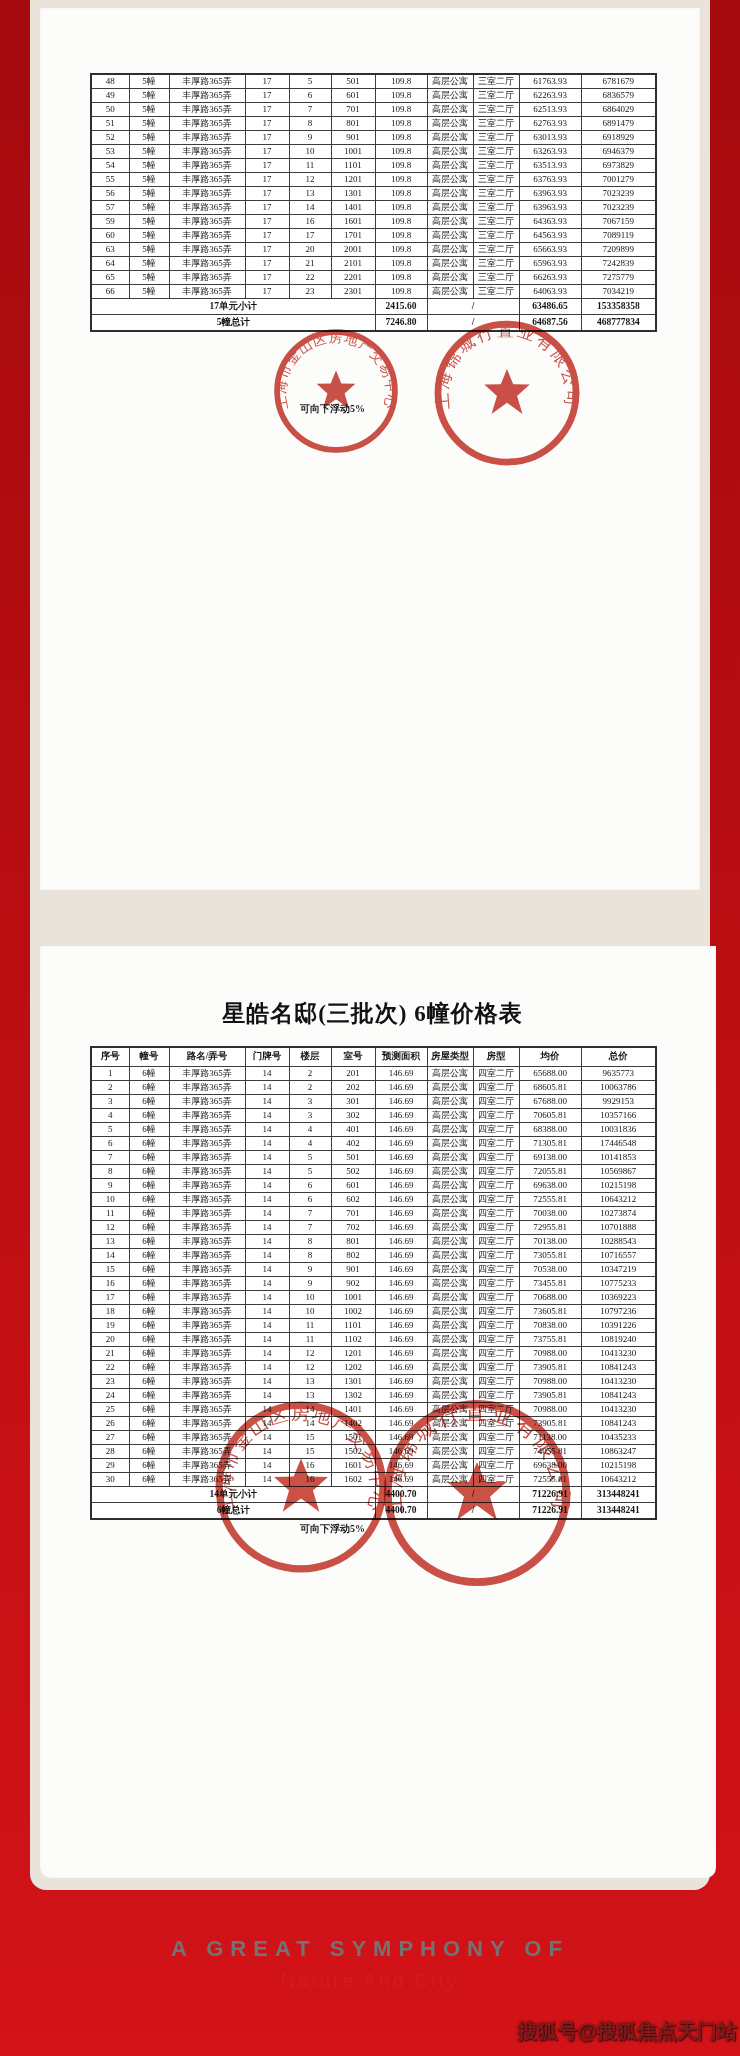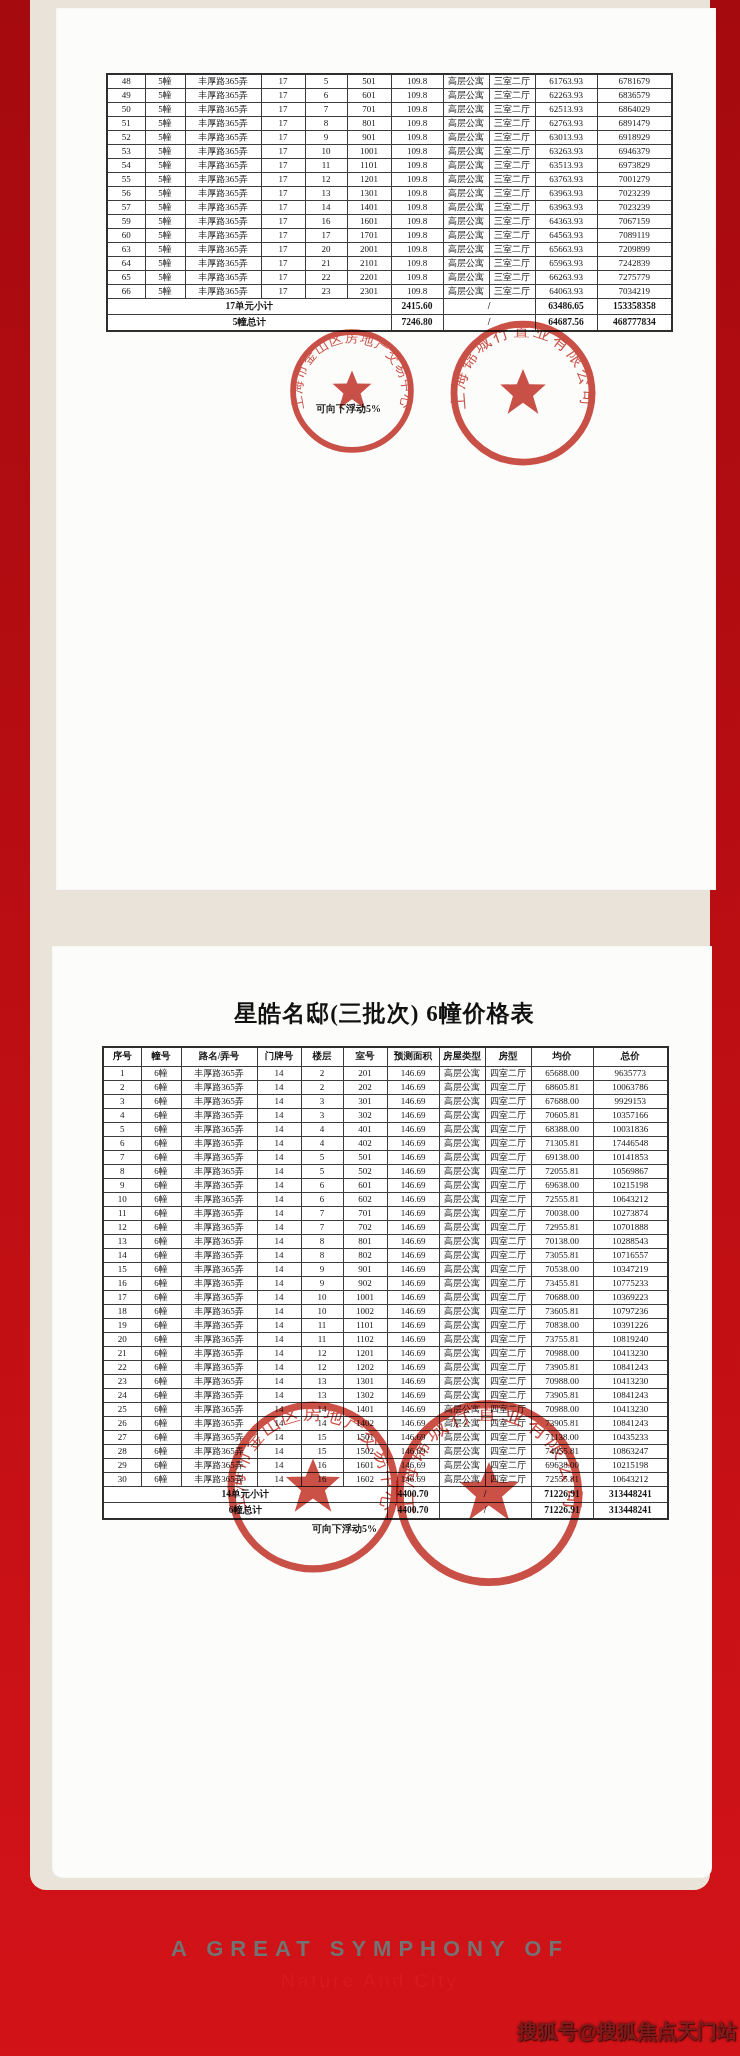--- a/index.html
+++ b/index.html
@@ -2,22 +2,22 @@
 <html><head>
 <meta charset="utf-8">
 <style>
   html,body{margin:0;padding:0;}
   body{width:740px;height:2056px;position:relative;overflow:hidden;
        background:linear-gradient(180deg,#a50a0e 0%,#b70d12 40%,#c91116 78%,#d21318 100%);
        font-family:"Liberation Serif","DejaVu Serif",serif;color:#1c1c1c;}
   .frame{position:absolute;left:30px;top:0;width:680px;height:1890px;
          background:#e9e3d9;border-radius:0 0 16px 16px;}
   .page{position:absolute;background:#fcfcfb;box-shadow:0 0 2px rgba(0,0,0,.08) inset;}
-  #page1{left:56px;top:8px;width:660px;height:882px;}
-  #page2{left:52px;top:946px;width:660px;height:932px;border-radius:0 0 10px 10px;}
+  #page1{left:40px;top:8px;width:660px;height:882px;}
+  #page2{left:40px;top:946px;width:660px;height:932px;border-radius:0 0 10px 10px;padding-left:16px;}
 
   table.price{border-collapse:collapse;table-layout:fixed;width:565px;
               position:absolute;left:50px;background:#fff;}
   #table1{top:65px;}
   #table2{top:100px;}
   table.price td,table.price th{border:1px solid #3c3c3c;text-align:center;vertical-align:middle;
      font-size:9px;line-height:1;padding:0;height:13px;overflow:hidden;white-space:nowrap;
      font-family:"Liberation Serif","DejaVu Serif",serif;color:#151515;}
   table.price{border:2px solid #2e2e2e;}
   table.price thead th{font-weight:bold;height:18px;font-size:9.5px;}

